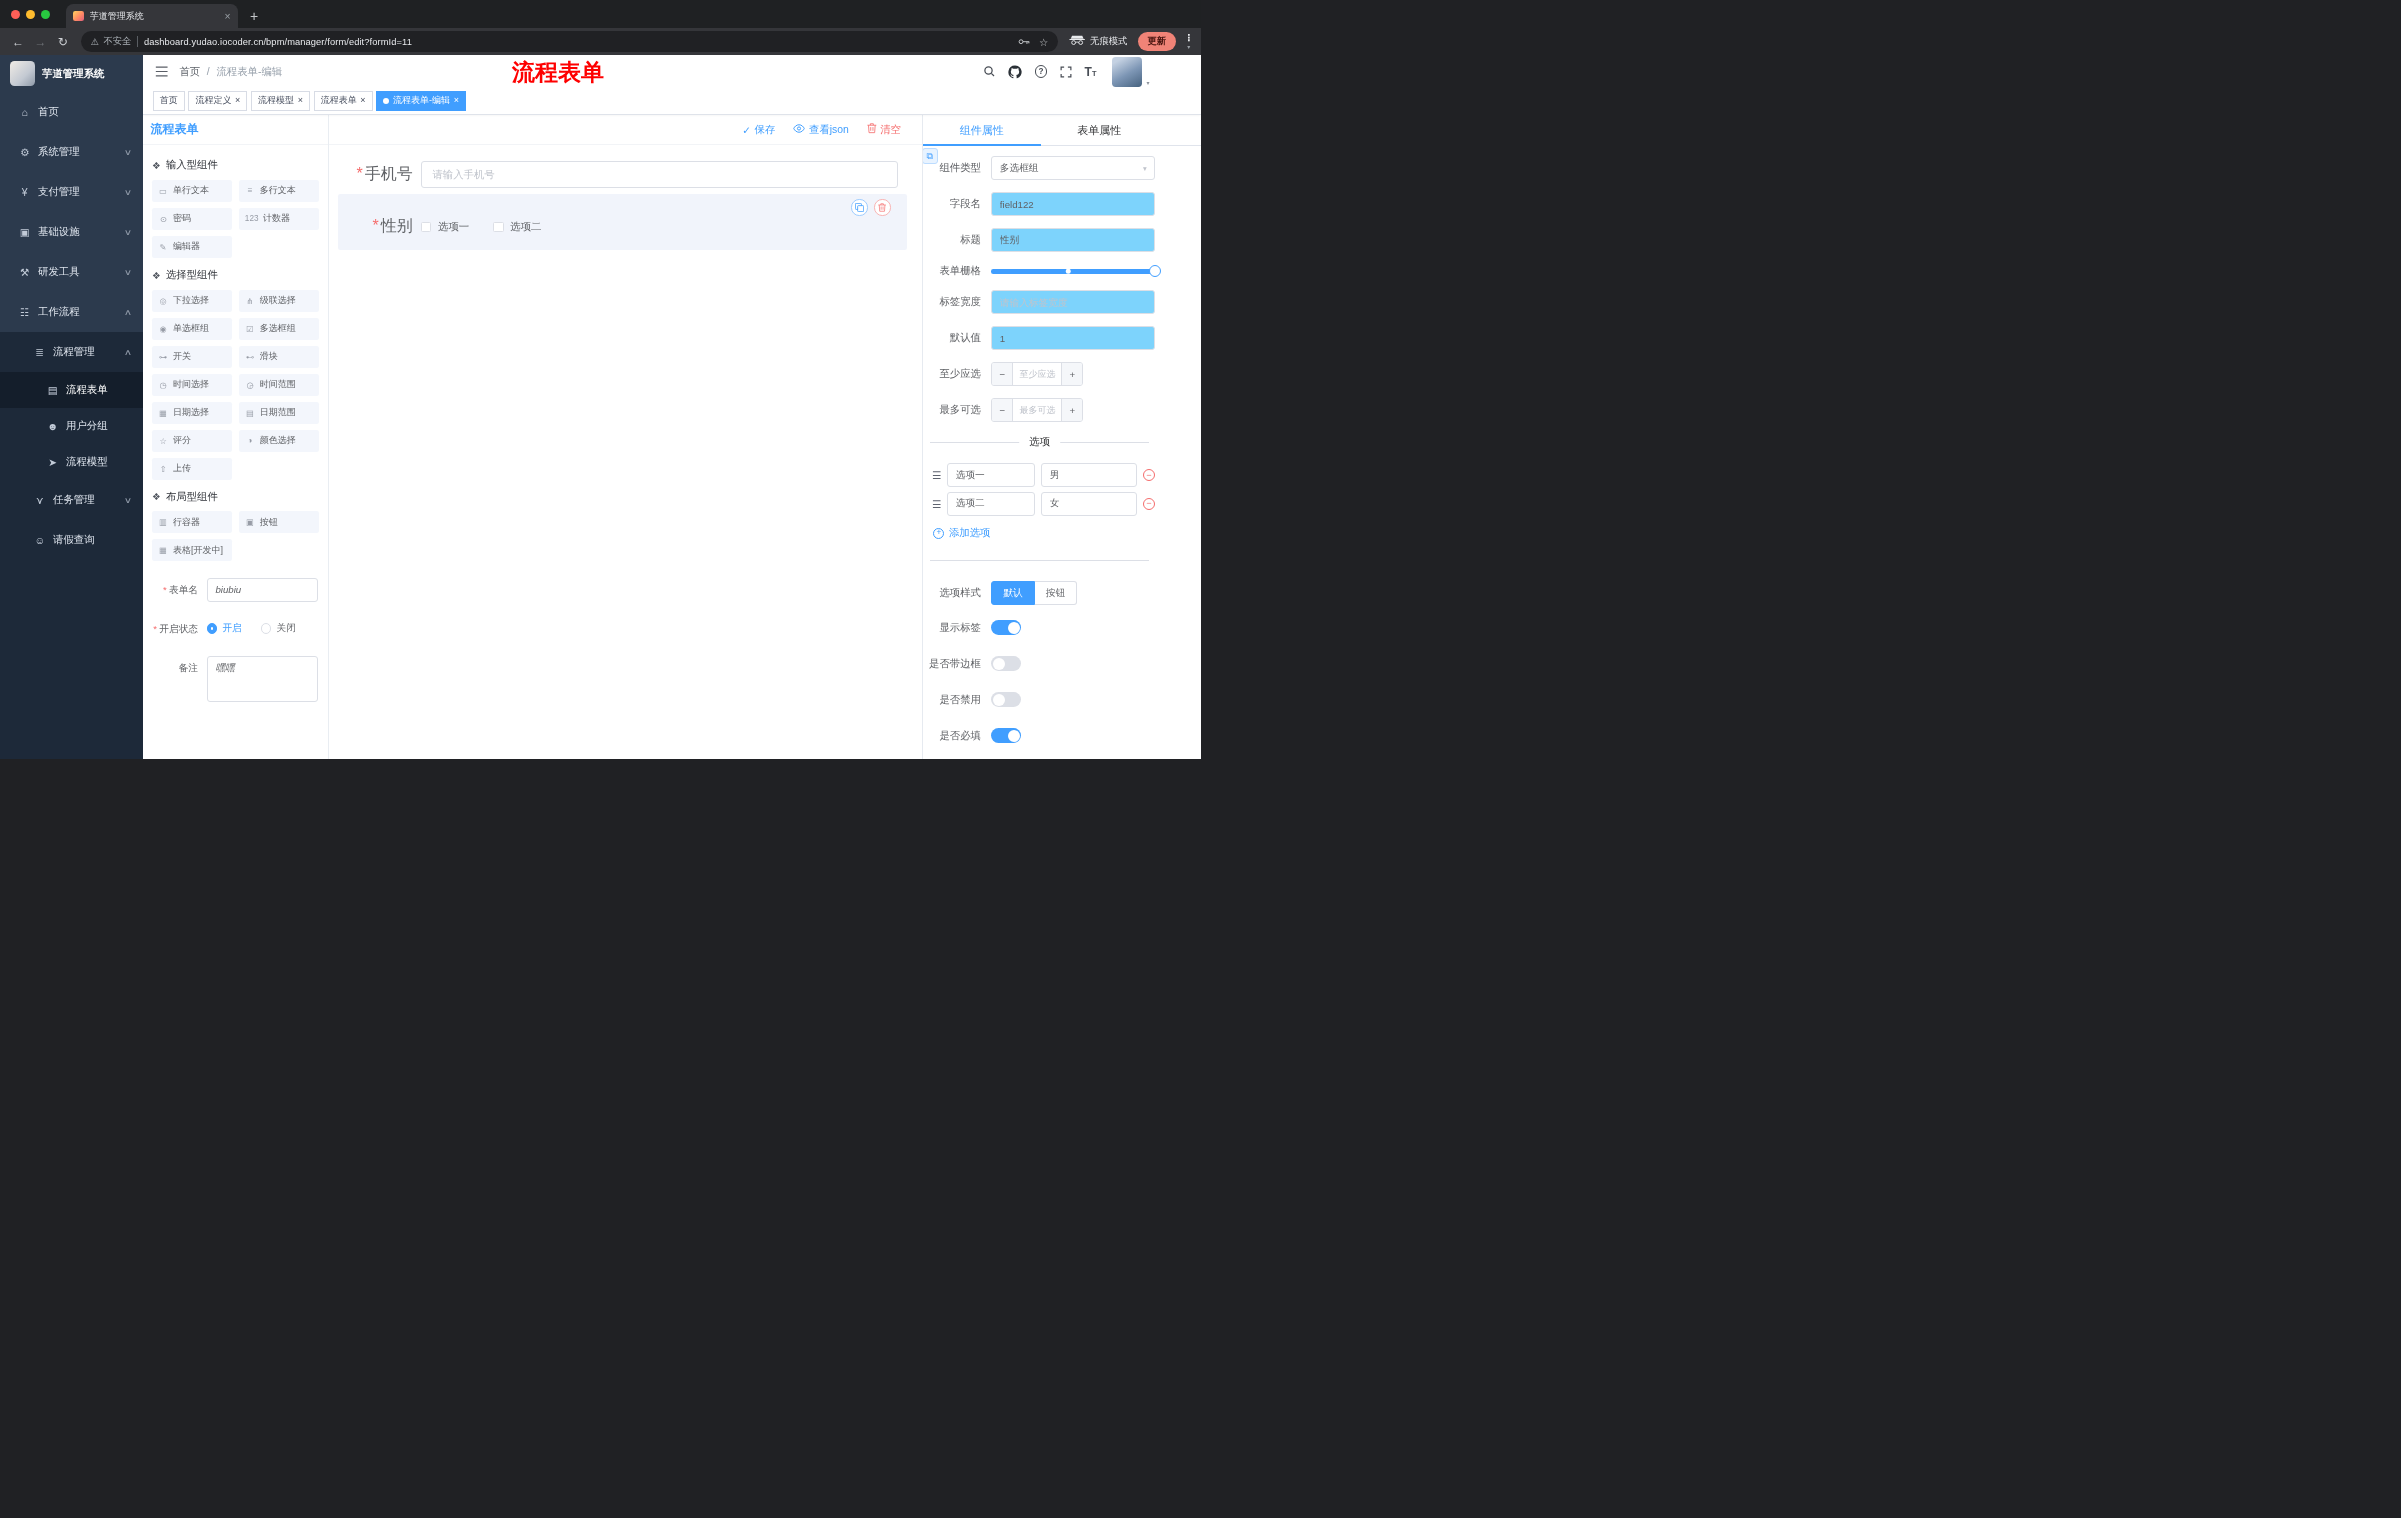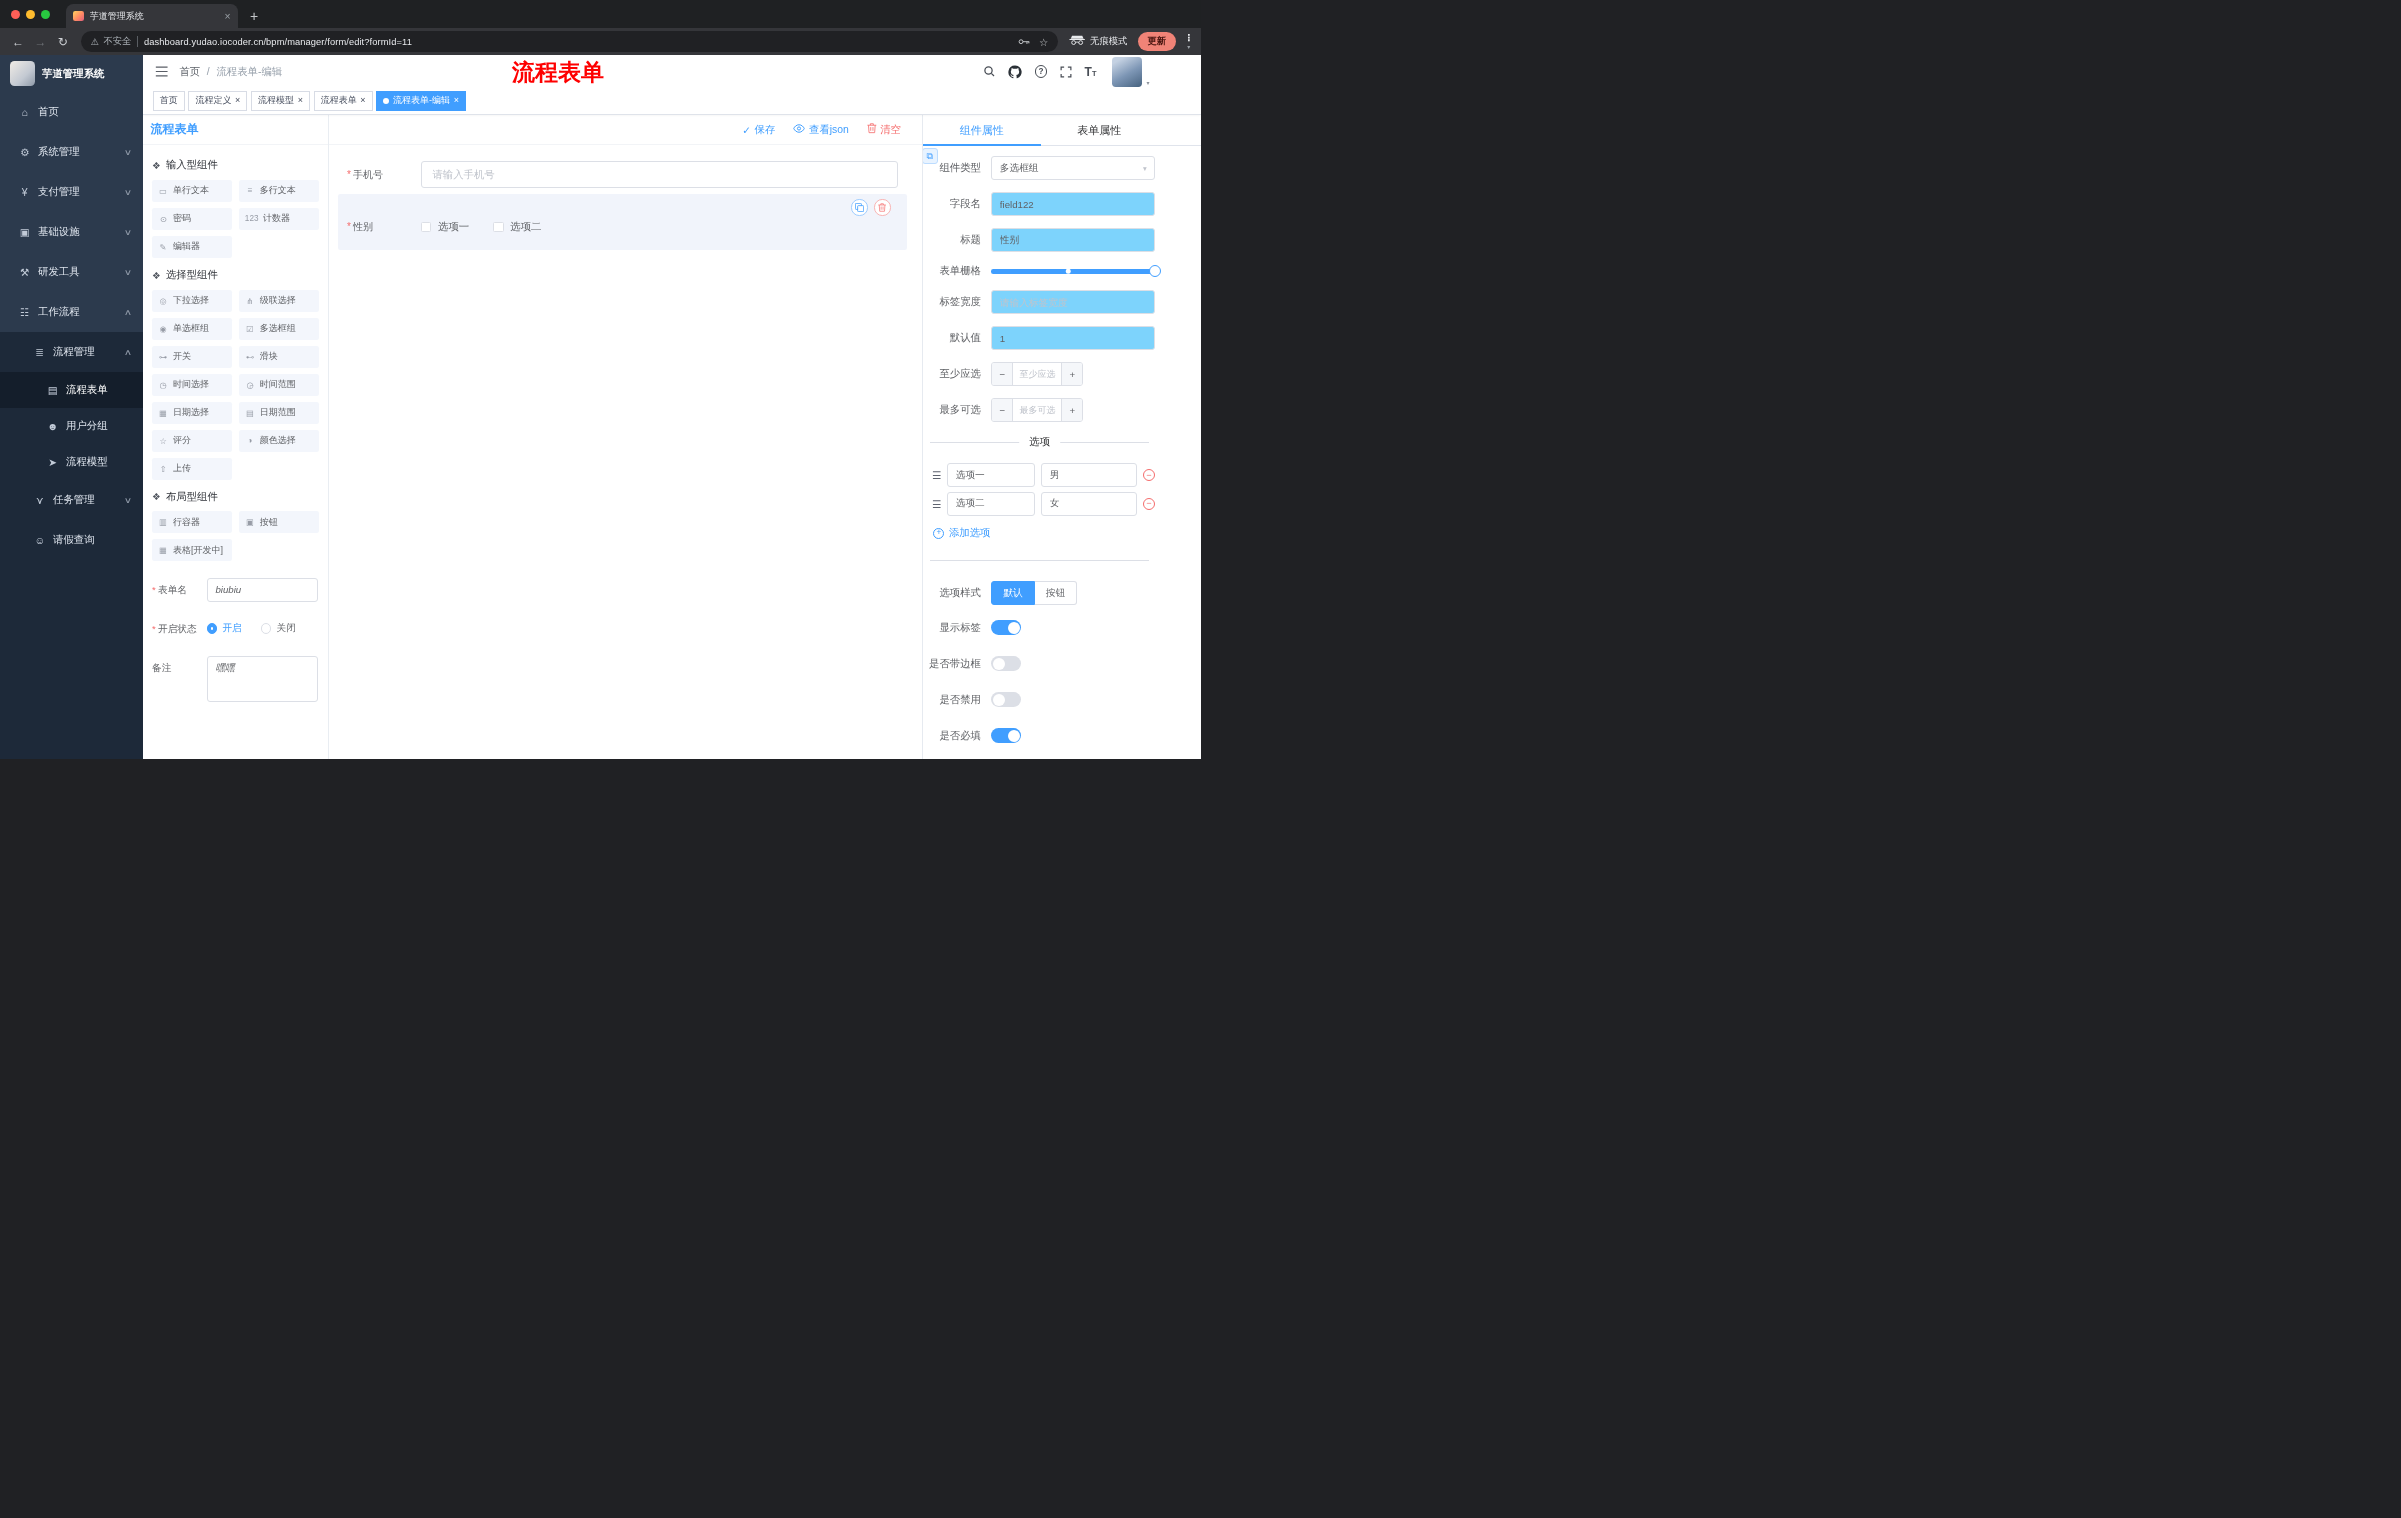--- a/index.html
+++ b/index.html
@@ -80,42 +80,42 @@
   .palette { width:186px; flex-shrink:0; border-right:0.7px solid #e9edf2; display:flex; flex-direction:column; overflow:hidden; }
   .palette-header { height:30px; flex-shrink:0; display:flex; align-items:center; padding:0 7.4px; color:#409eff; font-size:12px; font-weight:700; border-bottom:0.7px solid #f2f4f7; }
   .palette-body { flex:1; overflow:hidden; padding:3px 9px 0; }
   .group-title { display:flex; align-items:center; gap:5.2px; margin:10.4px 0 7.4px; font-size:10.4px; color:#2f3238; }
   .gt-icon { color:#50555e; font-size:9.7px; }
   .pal-grid { display:grid; grid-template-columns:1fr 1fr; gap:6px 6.7px; }
   .pal-item { height:22px; background:#f3f6fc; border-radius:2.2px; display:flex; align-items:center; gap:4.5px; padding:0 6px; font-size:9px; color:#606266; cursor:move; overflow:hidden; white-space:nowrap; }
   .pi-icon { color:#979ca6; font-size:8.2px; min-width:10.4px; text-align:center; flex-shrink:0; }
   .meta-form { padding:16.3px 1.5px 7.4px 0; }
   .mf-row { display:flex; margin-bottom:15px; }
-  .mf-label { width:55px; flex-shrink:0; padding-right:9px; font-size:9.7px; color:#606266; line-height:24px; white-space:nowrap; }
+  .mf-label { width:55px; flex-shrink:0; text-align:right; padding-right:9px; font-size:9.7px; color:#606266; line-height:24px; white-space:nowrap; }
   .star::before { content:"*"; color:#f56c6c; margin-right:2.2px; }
   .mf-input { flex:1; height:24px; border:0.7px solid #dcdfe6; border-radius:3px; padding:0 7.4px; font-size:9.7px; color:#606266; background:#fff; outline:none; min-width:0;font-style:italic; }
   textarea.mf-input { height:46px; padding:4.5px 7.4px; resize:none; line-height:1.4; font-family:inherit; }
   .radio-group { display:flex; gap:19.3px; align-items:center; height:24px; }
   .radio { display:flex; gap:5px; align-items:center; font-size:9.7px; color:#606266; cursor:pointer; }
   .radio.checked { color:#409eff; }
   .r-dot { width:10.4px; height:10.4px; border-radius:50%; border:0.7px solid #dcdfe6; background:#fff; position:relative; flex-shrink:0; }
   .radio.checked .r-dot { border-color:#409eff; background:#409eff; }
   .radio.checked .r-dot::after { content:""; position:absolute; inset:3px; background:#fff; border-radius:50%; }
 
   
   .canvas-wrap { flex:1; display:flex; flex-direction:column; min-width:0; }
   .canvas-toolbar { height:30px; flex-shrink:0; display:flex; align-items:center; justify-content:flex-end; gap:18px; padding-right:21px; border-bottom:0.7px solid #f2f4f7; font-size:10.4px; }
   .ct-btn { display:flex; align-items:center; gap:3.7px; color:#409eff; cursor:pointer; }
   .ct-btn.danger { color:#f56c6c; }
   .ct-check { font-weight:700; }
   .canvas { flex:1; padding:16.3px 15px 0 9px; overflow:hidden; }
   .fg-row { display:flex; align-items:center; padding:0 9px; border-radius:2.2px; position:relative; }
   .row-phone { height:27px; margin-bottom:6px; }
   .row-gender { height:56px; background:#f1f4fb; padding-top:9px; }
-  .fg-label { width:74px; flex-shrink:0; padding-right:8.2px; font-size:10px; color:#606266; white-space:nowrap; }
+  .fg-label { width:74px; flex-shrink:0; text-align:right; padding-right:8.2px; font-size:16px; color:#606266; white-space:nowrap; }
   .fg-input { flex:1; height:27px; border:0.7px solid #dcdfe6; border-radius:3px; padding:0 10.4px; font-size:10.4px; color:#606266; background:#fff; outline:none; min-width:0; }
   .fg-input::placeholder, .mf-input::placeholder, .p-input::placeholder, .step-input::placeholder, .opt-input::placeholder { color:#c0c4cc; }
   .cb-group { display:flex; gap:24px; align-items:center; }
   .cb-item { display:flex; gap:6.7px; align-items:center; font-size:10.4px; color:#606266; cursor:pointer; }
   .cb-box { width:10.4px; height:10.4px; border:0.7px solid #dcdfe6; border-radius:1.5px; background:#fff; flex-shrink:0; }
   .item-actions { position:absolute; top:5.2px; right:16.3px; display:flex; gap:6.7px; }
   .act-circle { width:16.3px; height:16.3px; border-radius:50%; background:#fff; display:flex; align-items:center; justify-content:center; border:0.7px solid; cursor:pointer; }
   .act-copy { border-color:#9fcdff; }
   .act-del { border-color:#f8b4b4; }
 

